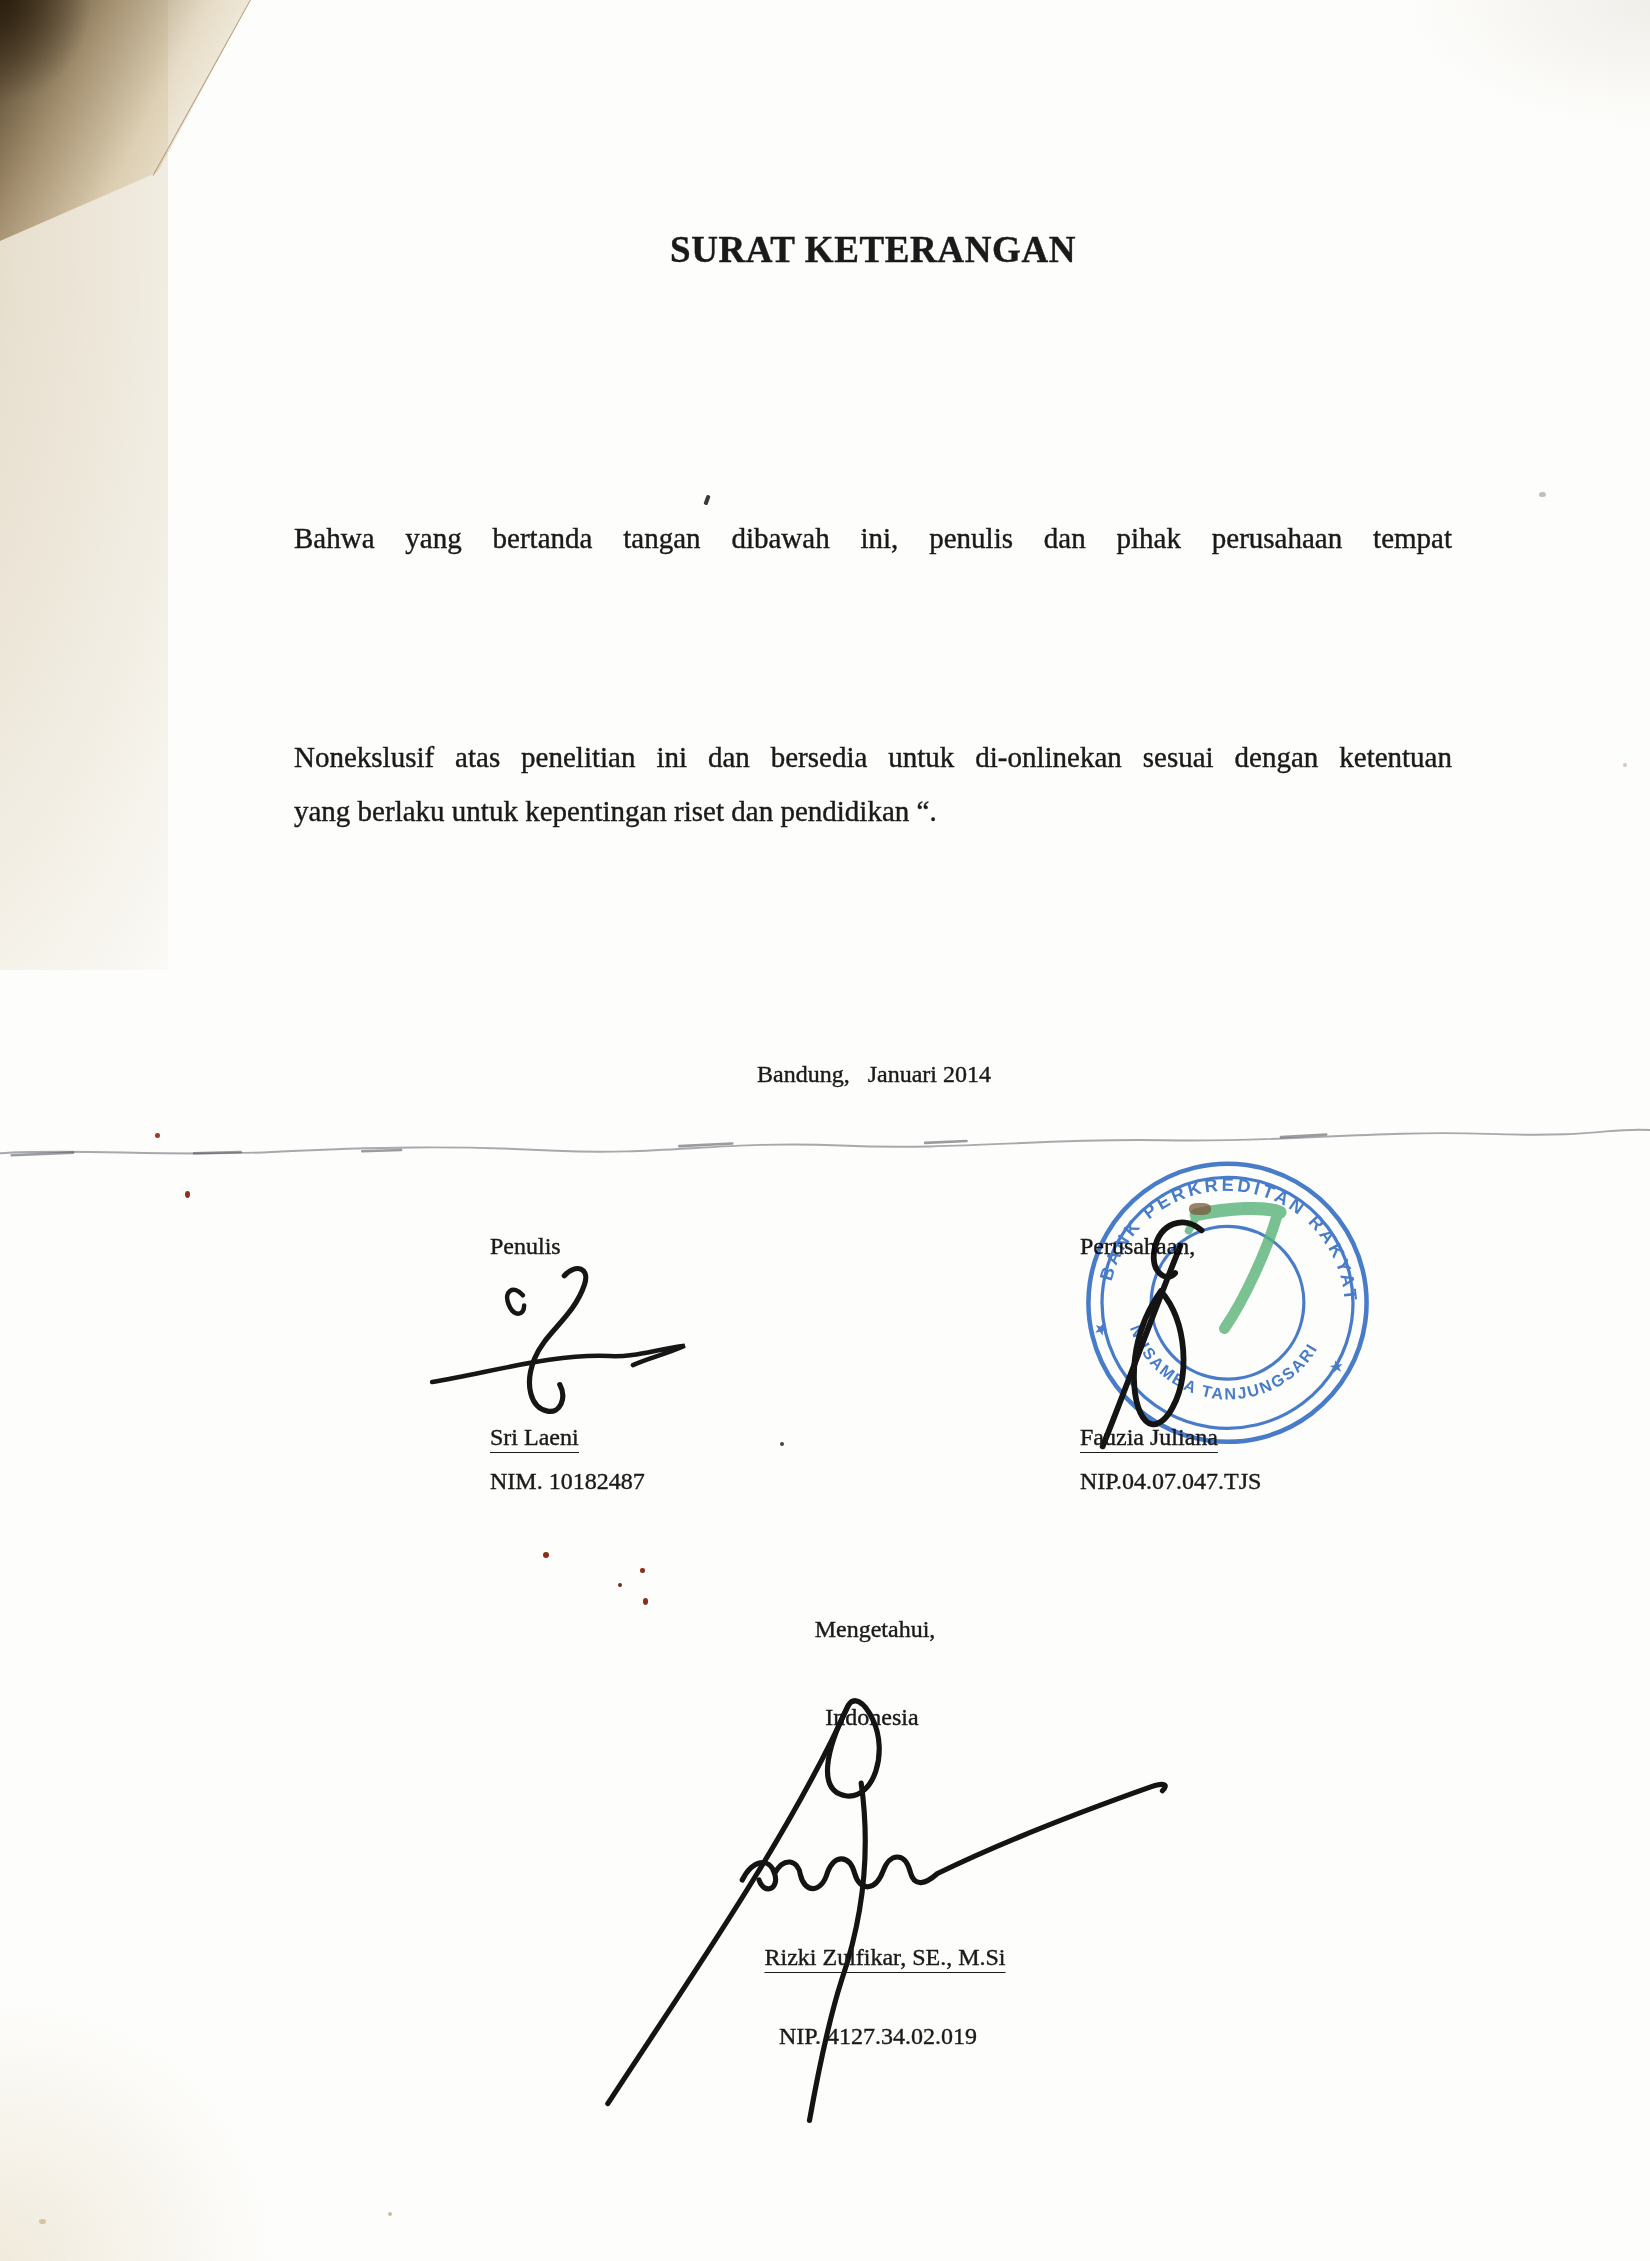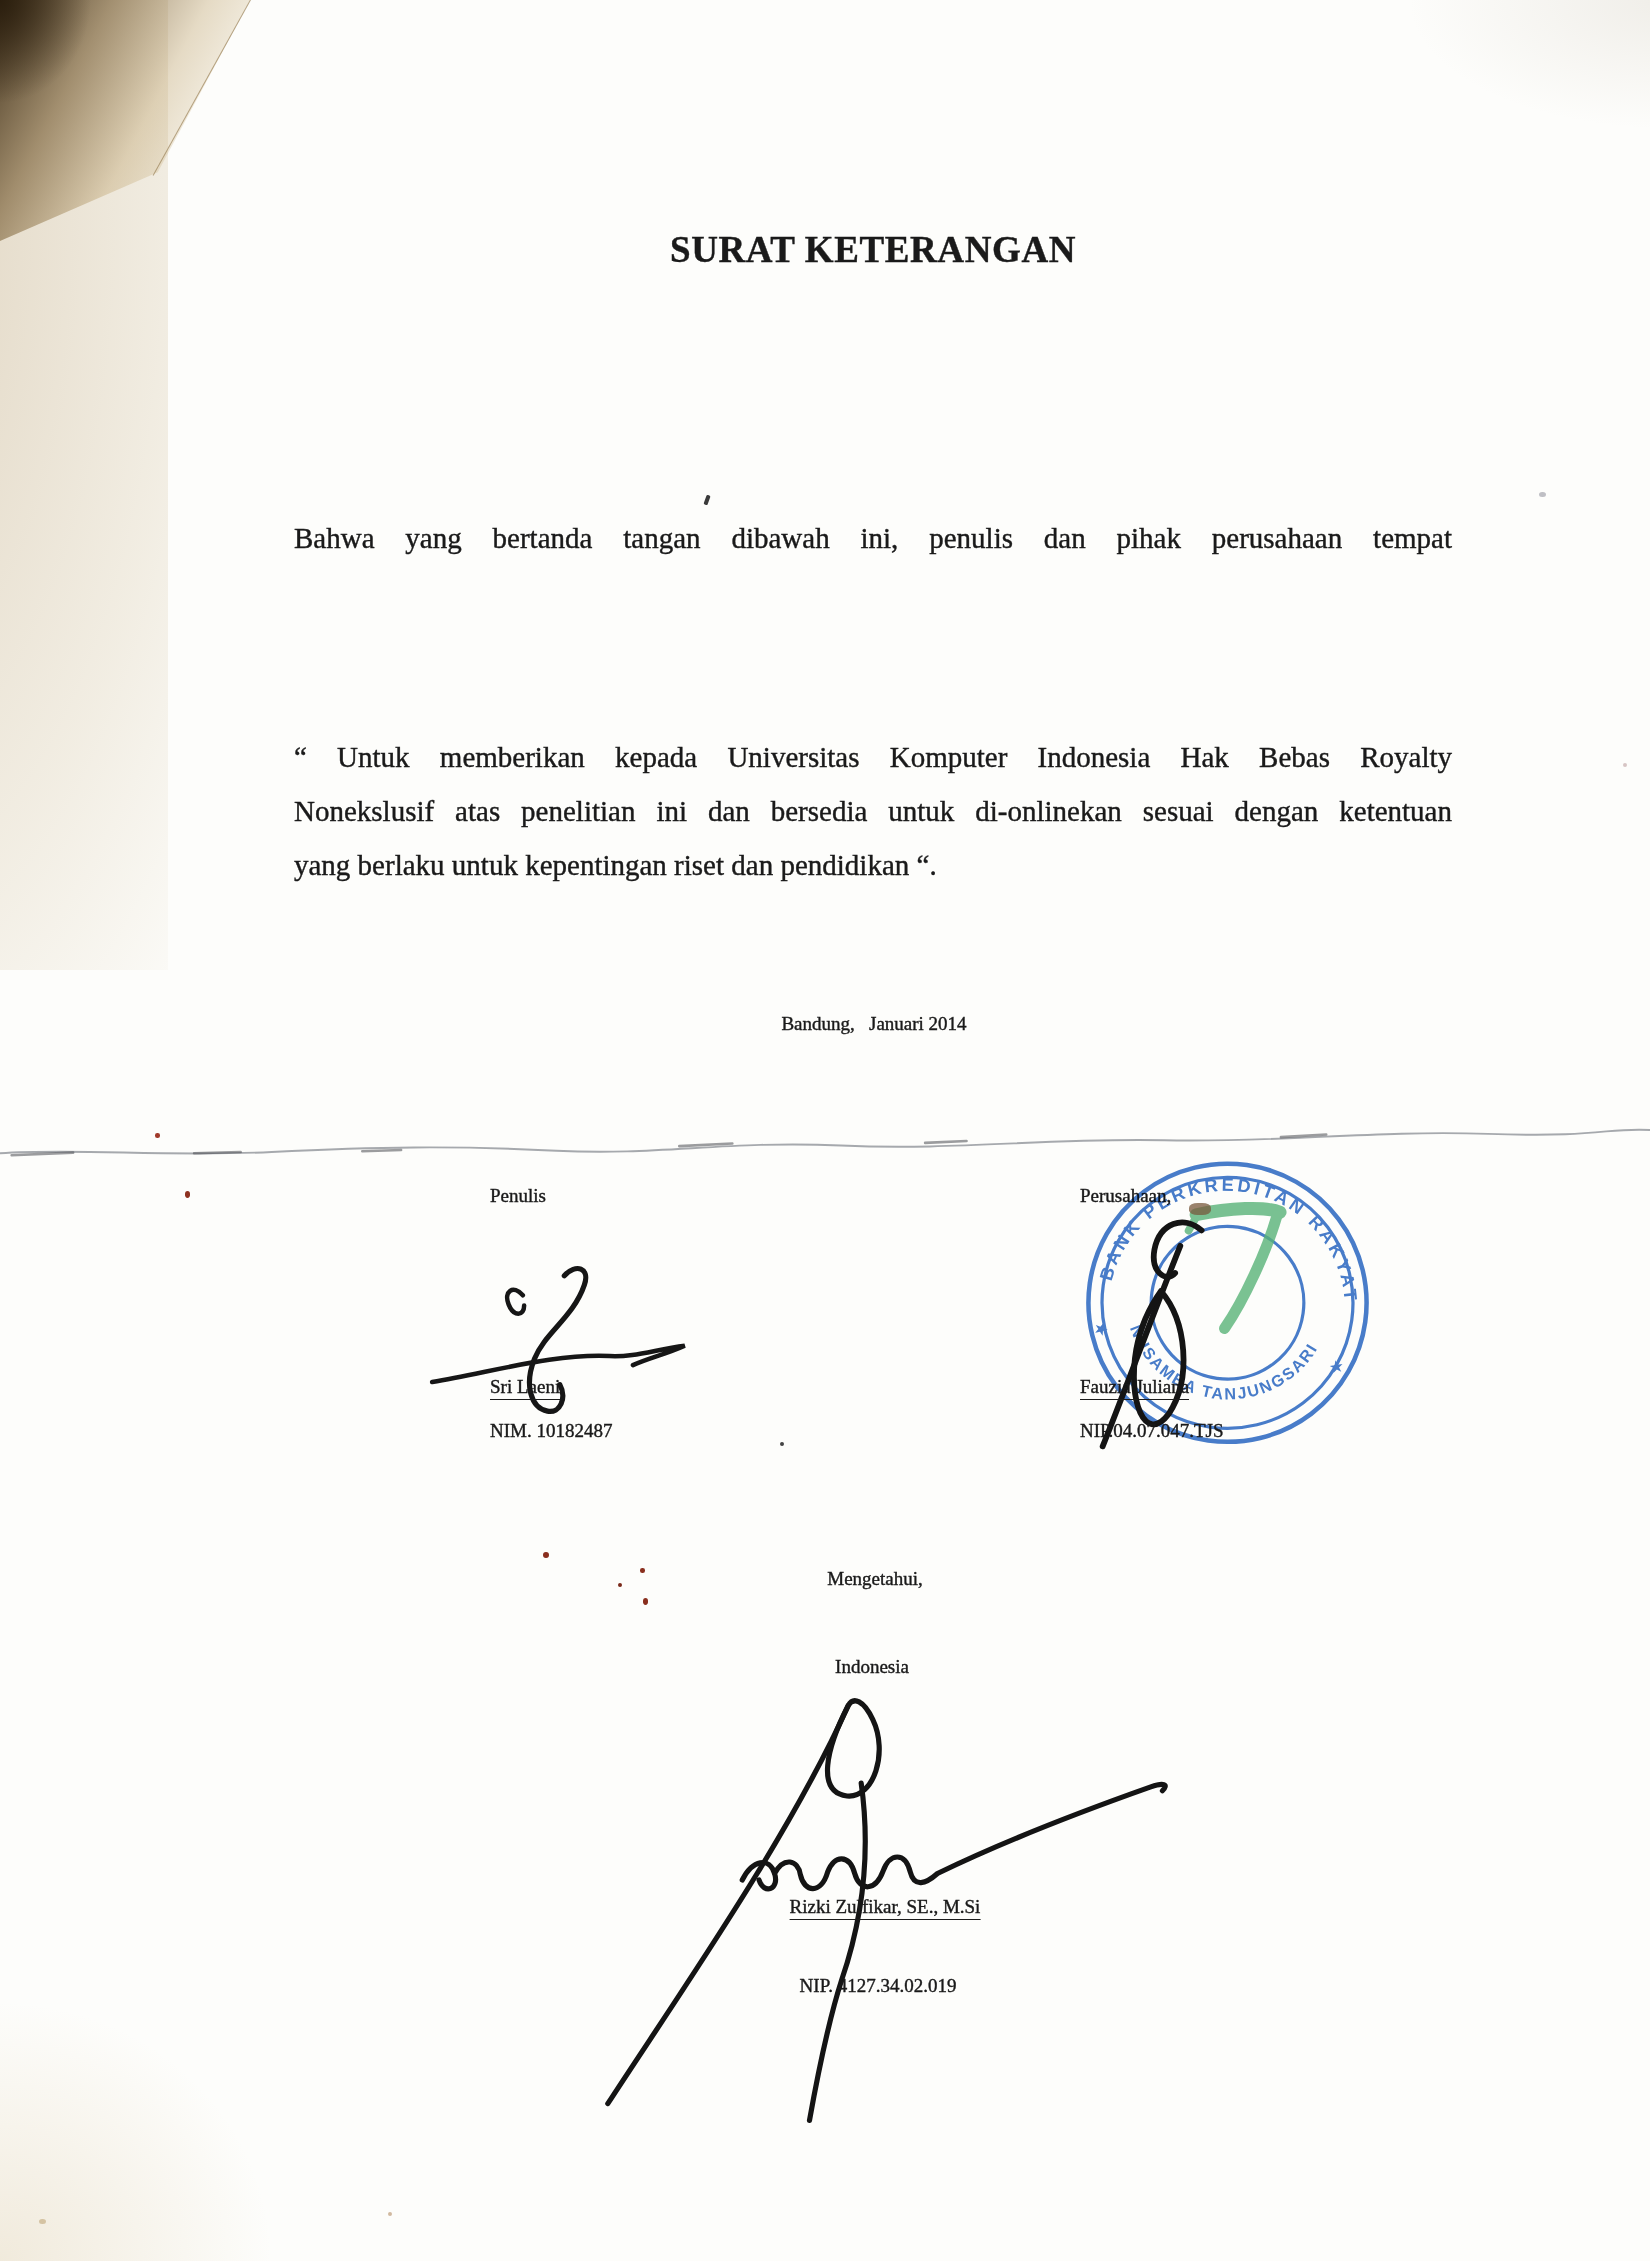--- a/index.html
+++ b/index.html
@@ -7,21 +7,21 @@
     position:relative; width:1651px; height:2261px;
     background:#fdfdfb; overflow:hidden;
     font-family:"Liberation Serif", serif; color:#1a1a1a;padding-left:16px;
   }
   .txt { position:absolute; -webkit-text-stroke:0.4px #1a1a1a; white-space:pre; }
   .center { transform:translateX(-50%); }
   .title { font-size:37px; font-weight:bold; letter-spacing:0.6px; }
   .body-block { position:absolute; left:294px; width:1158px; font-size:29px; line-height:54px; -webkit-text-stroke:0.4px #1a1a1a; }
   .jline { text-align:justify; text-align-last:justify; }
   .lline { text-align:left; }
-  .small { font-size:19px; }
+  .small { font-size:24px;margin-top:48px; }
   .uname { border-bottom:1.9px solid #1b1b1b; padding-bottom:1.9px; }
   svg { position:absolute; }
   .stamp-svg { mix-blend-mode:multiply; }
   
   .corner-dark {
     position:absolute; left:0; top:0; width:272px; height:246px;
     background:linear-gradient(118deg, rgba(62,46,24,0.95) 0%, rgba(122,96,55,0.65) 28%, rgba(190,162,108,0.38) 52%, rgba(222,202,158,0.18) 72%, rgba(230,215,175,0) 86%);
     clip-path:polygon(0 0, 92% 0, 58% 70%, 0 98%);
   }
   .corner-vdark { position:absolute; left:0; top:0; width:97px; height:110px;
@@ -53,21 +53,20 @@
     <path d="M18 85 l95 -4 M300 82 l72 -2 M560 79 l60 -2 M1050 71 l82 -4 M1430 66 l64 -3 M1980 57 l70 -4" fill="none" stroke="#4a4d52" stroke-width="4" opacity="0.55" stroke-linecap="round"></path>
   </svg>
 
   <div class="txt title center" style="left:873px; top:228px">SURAT KETERANGAN</div>
 
   <div class="body-block" style="top:511px">
     <div class="jline">Bahwa yang bertanda tangan dibawah ini, penulis dan pihak perusahaan tempat</div>
   </div>
 
   <div class="body-block" style="top:730px">
-    <div class="jline">“ Untuk memberikan kepada Universitas Komputer Indonesia Hak Bebas Royalty</div>
     <div class="jline">Nonekslusif atas penelitian ini dan bersedia untuk di-onlinekan sesuai dengan ketentuan</div>
     <div class="lline">yang berlaku untuk kepentingan riset dan pendidikan “.</div>
   </div>
 
   <div class="txt small center" style="left:874px; top:1013px">Bandung,   Januari 2014</div>
 
   <div class="txt small" style="left:490px; top:1185px">Penulis</div>
   <div class="txt small" style="left:1080px; top:1185px">Perusahaan,</div>
 
   <svg style="left:427px; top:1255px" width="272" height="175" viewBox="0 0 420 270">

